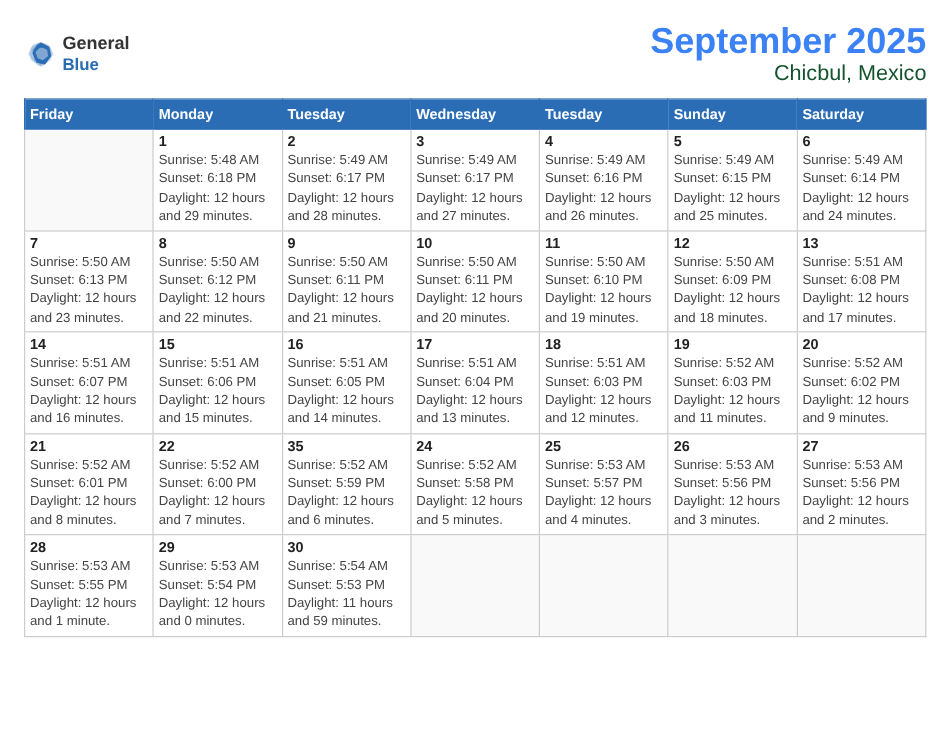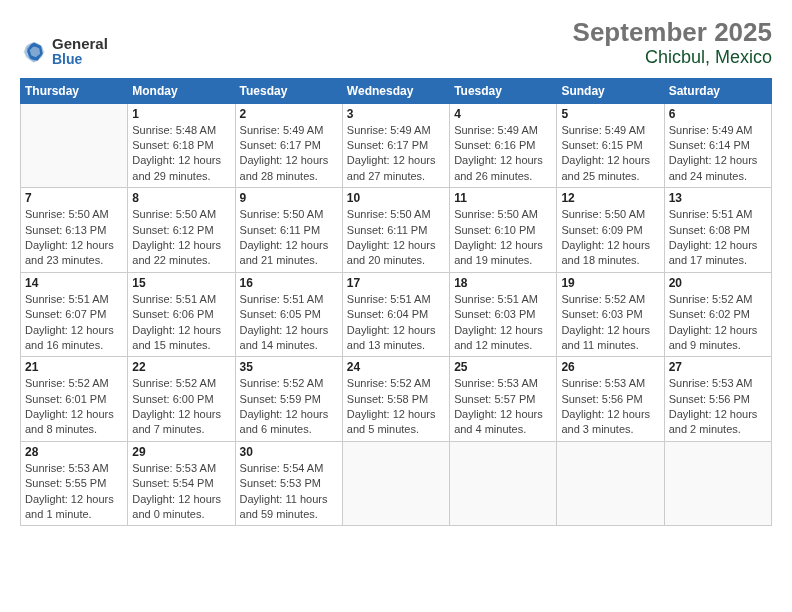--- a/index.html
+++ b/index.html
@@ -12,21 +12,21 @@
     }
     .page {
       width: 792px;
       height: 612px;
       padding: 18px 20px 10px 20px;
       background: #fff;
     }
     .header {
       display: flex;
       justify-content: space-between;
-      align-items: flex-end;
+      align-items: center;
       margin-bottom: 10px;
     }
     .logo {
       display: flex;
       align-items: center;
       gap: 2px;
     }
     .logo-text {
       display: flex;
       flex-direction: column;
@@ -44,23 +44,23 @@
     }
     .logo-icon {
       width: 28px;
       height: 28px;
       margin-right: 2px;
     }
     .title-block {
       text-align: right;
     }
     .cal-title {
-      font-size: 26px;
-      font-weight: bold;
-      color: #737373;
+      font-size: 30px;
+      font-weight: bold;
+      color: #3b82f6;
       line-height: 1.1;
     }
     .cal-subtitle {
       font-size: 18px;
       color: #14532d;
     }
     .calendar {
       width: 100%;
       border-collapse: collapse;
       table-layout: fixed;
@@ -118,21 +118,21 @@
     </div>
     <div class="title-block">
       <div class="cal-title">September 2025</div>
       <div class="cal-subtitle">Chicbul, Mexico</div>
     </div>
   </div>
 
   <table class="calendar">
     <thead>
       <tr>
-        <th>Thursday</th>
+        <th>Friday</th>
         <th>Monday</th>
         <th>Tuesday</th>
         <th>Wednesday</th>
         <th>Tuesday</th>
         <th>Sunday</th>
         <th>Saturday</th>
       </tr>
     </thead>
     <tbody id="calendar-body">
     <tr>

